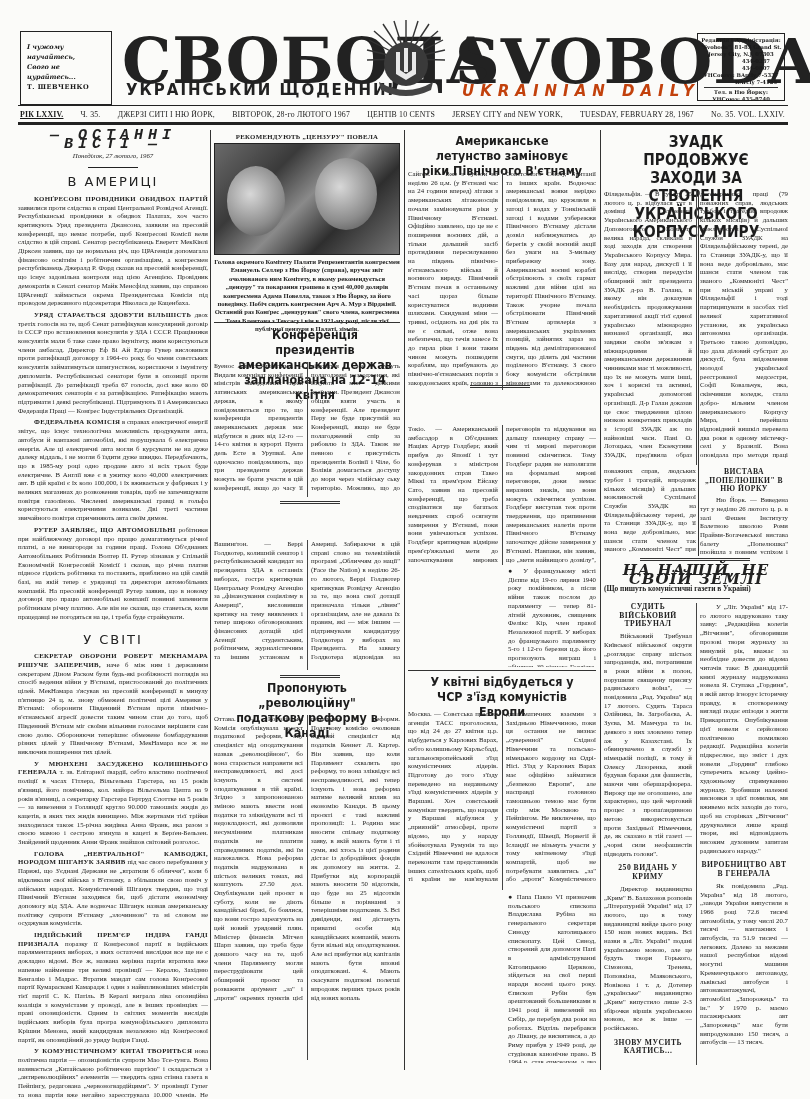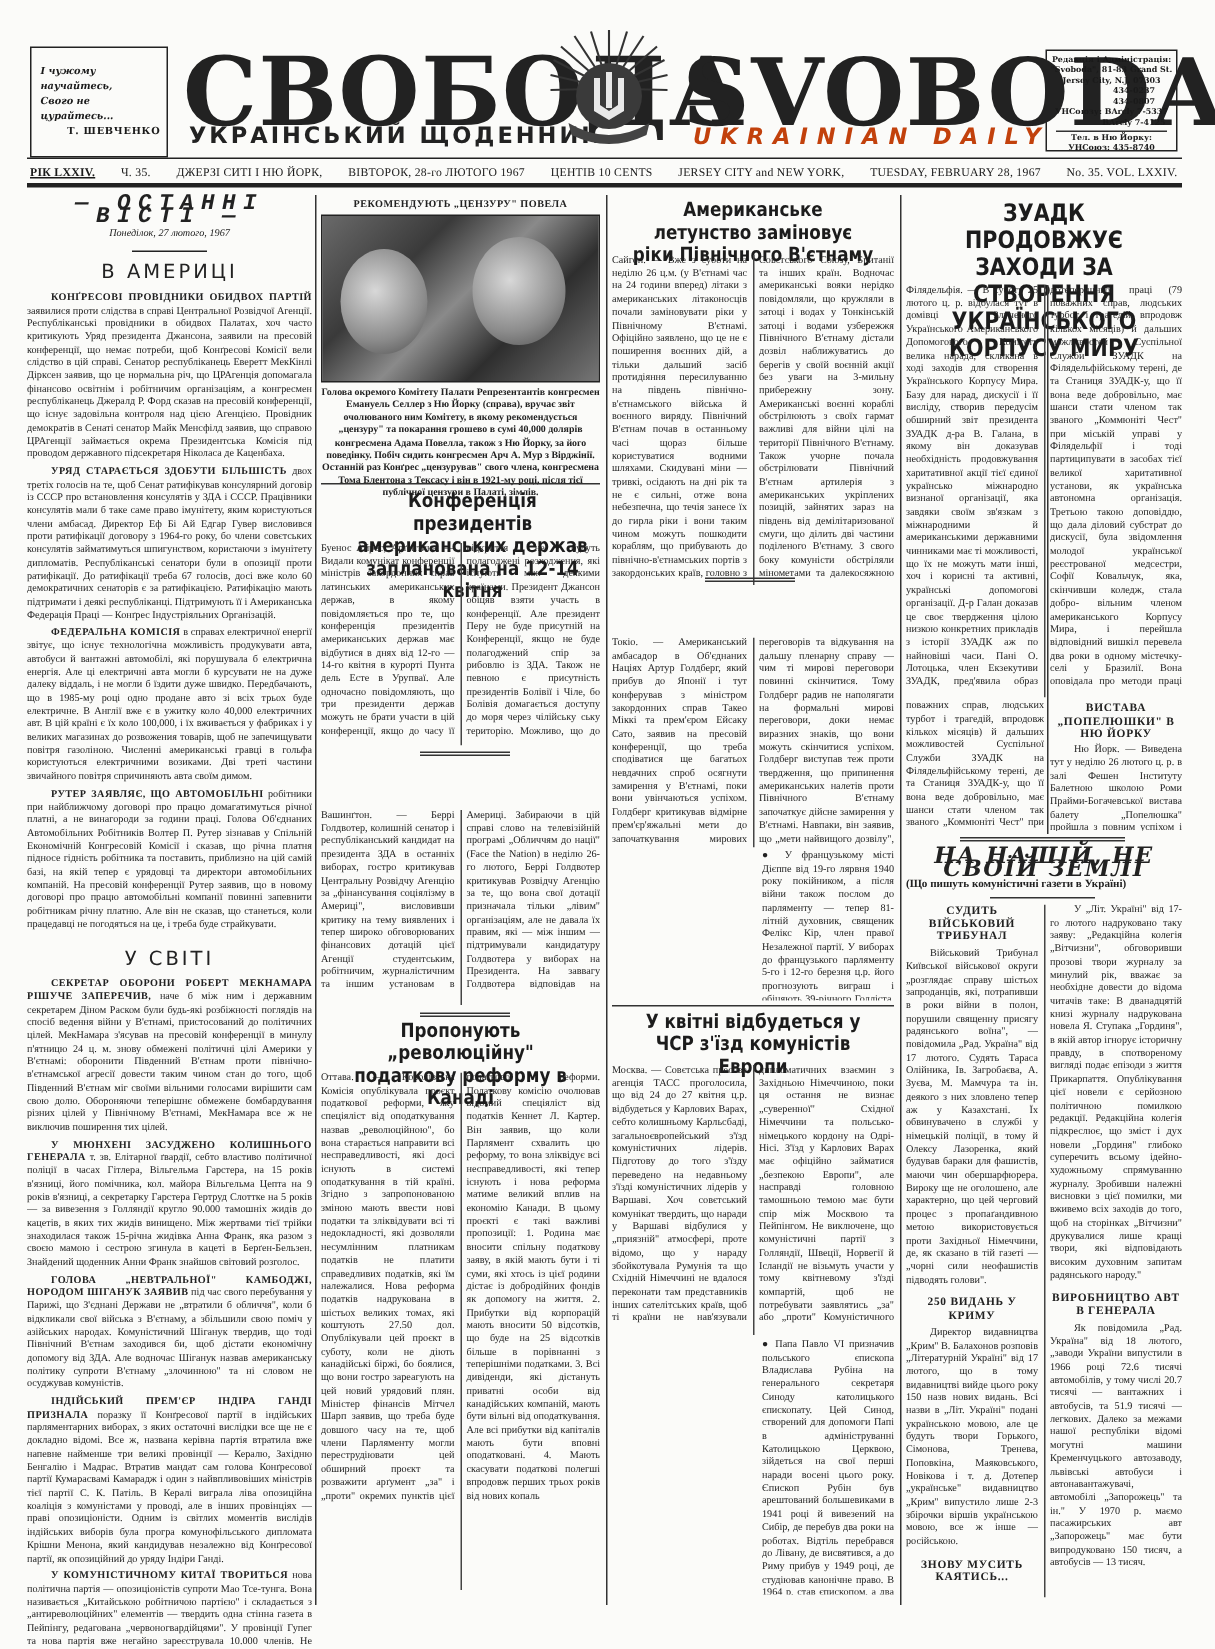--- a/index.html
+++ b/index.html
@@ -3,21 +3,21 @@
 <meta charset="utf-8">
 <style>
   * { box-sizing: border-box; margin: 0; padding: 0; }
   html, body { width: 810px; height: 1099px; background: #fbfbf9; overflow: hidden; }
   body { font-family: "DejaVu Serif", serif; color: #1a1a1a; position: relative; }
 
   .page { position: absolute; left: 0; top: 0; width: 810px; height: 1099px; }
 
   
   .motto-box { position: absolute; left: 20px; top: 31px; width: 92px; height: 74px; border: 1px solid #222; padding: 10px 4px 4px 6px; font-size: 6.5px; font-style: italic; font-weight: bold; line-height: 10px; text-align: left; }
-  .motto-box .author { text-align: right; font-style: normal; letter-spacing: 0.5px; }
+  .motto-box .author { text-align: left; font-style: normal; letter-spacing: 0.5px; }
   .title-ua { position: absolute; left: 122px; top: 30px; font-family: "DejaVu Serif", serif; font-weight: bold; font-size: 62px; letter-spacing: 1px; line-height: 64px; transform: scaleY(1.02); color: #222; }
   .subtitle-ua { position: absolute; left: 126px; top: 81px; font-family: "DejaVu Sans", sans-serif; font-weight: bold; font-size: 15px; letter-spacing: 2px; color: #222; }
   .emblem { position: absolute; left: 365px; top: 18px; width: 82px; height: 82px; }
   .title-en { position: absolute; left: 455px; top: 30px; font-family: "DejaVu Serif", serif; font-weight: bold; font-size: 62px; letter-spacing: 1px; line-height: 64px; color: #222; }
   .subtitle-en { position: absolute; left: 462px; top: 82px; font-family: "DejaVu Sans", sans-serif; font-weight: bold; font-style: italic; font-size: 15px; letter-spacing: 6px; color: #c2410c; text-align: center; }
   .contact-box { position: absolute; left: 697px; top: 33px; width: 88px; height: 68px; border: 1px solid #222; font-size: 5.3px; text-align: center; padding: 3px 2px; line-height: 7px; font-weight: bold; }
   .contact-box .sep { border-top: 1px solid #333; margin: 1px 4px; }
 
   .dateline { position: absolute; left: 20px; top: 107px; width: 765px; height: 14px; font-size: 7.8px; display: flex; justify-content: space-between; align-items: center; font-family: "Liberation Serif", serif; letter-spacing: 0.2px; }
   .rule-thick { position: absolute; left: 18px; width: 770px; border-top: 3px solid #222; }

